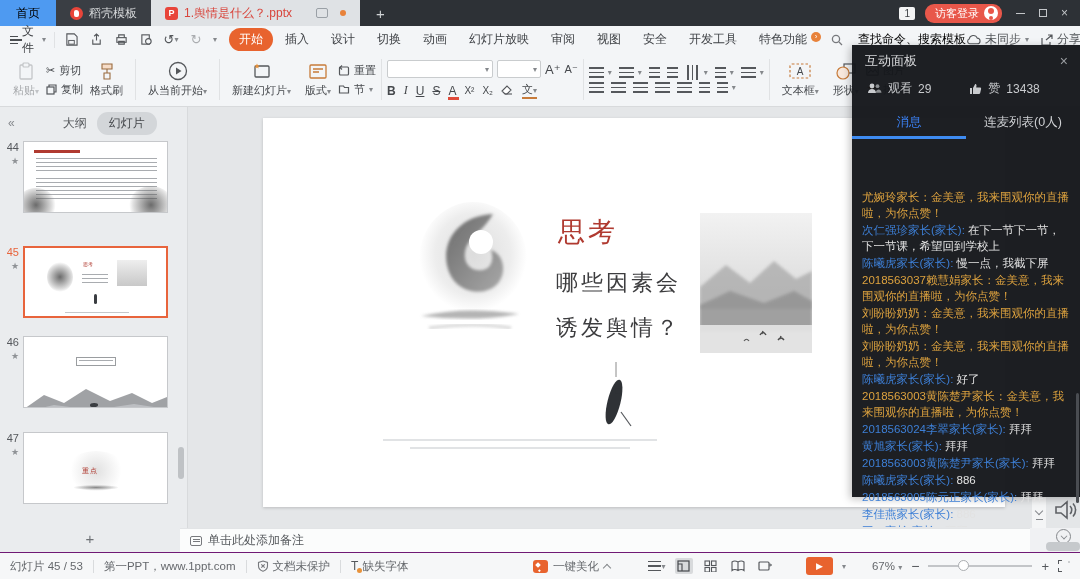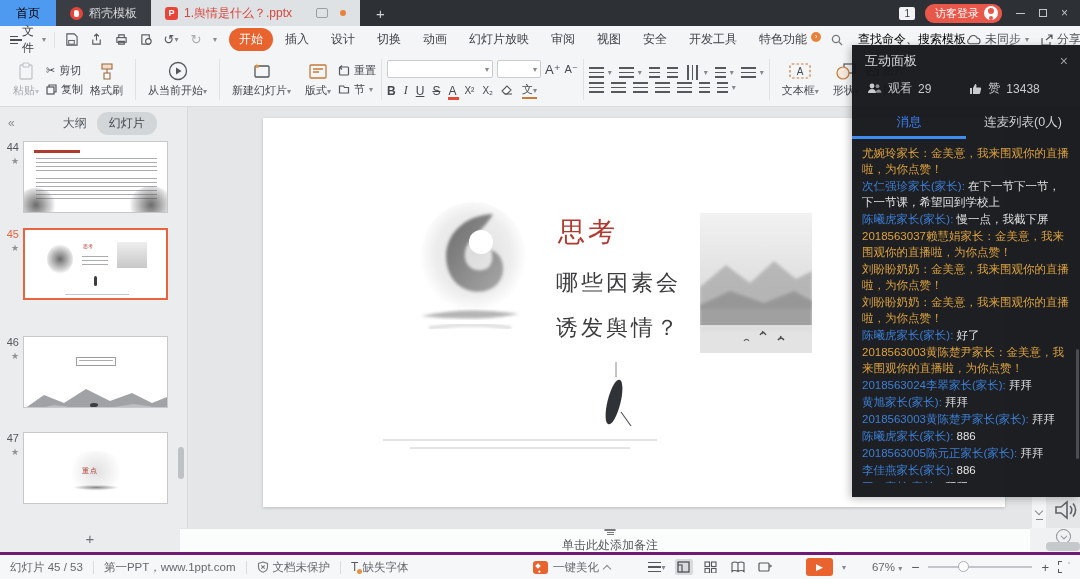--- a/index.html
+++ b/index.html
@@ -89,31 +89,31 @@
   .s-title { position:absolute; left:295px; top:96px; font-size:27px; color:#b03a30; font-family:"Liberation Serif","DejaVu Serif",serif; letter-spacing:3px; }
   .s-q { position:absolute; left:293px; font-size:22px; color:#3d3d3f; font-family:"Liberation Serif","DejaVu Serif",serif; letter-spacing:3px; }
   .cap { position:absolute; height:2px; background:#c9ccd0; opacity:.55; }
   .v-scroll { position:absolute; left:844px; top:390px; width:14px; height:31px; background:#f4f5f6; display:flex; align-items:center; justify-content:center; }
   .chev { width:6px; height:6px; border-right:1.5px solid #85888c; border-bottom:1.5px solid #85888c; transform:rotate(45deg); margin-top:-3px; }
   .chev-line { position:absolute; left:4px; bottom:8px; width:7px; height:1.5px; background:#85888c; }
 
   
   .bottomrow { position:absolute; left:0; top:528px; width:1080px; height:24px; }
   .sb-foot { position:absolute; left:0; top:0; width:180px; height:24px; background:#eaecee; color:#6e7175; font-size:15px; text-align:center; line-height:22px; }
-  .notesbar { position:absolute; left:180px; top:0; width:850px; height:24px; background:#fbfcfc; border-top:1px solid #e2e4e6; display:flex; align-items:center; gap:6px; padding-left:10px; font-size:12px; color:#55585c;flex-direction:column; }
+  .notesbar { position:absolute; left:180px; top:0; width:850px; height:24px; background:#fbfcfc; border-top:1px solid #e2e4e6; display:flex; align-items:center; gap:6px; padding-left:10px; font-size:12px; color:#55585c; }
   .note-ico { width:12px; height:10px; border:1px solid #77797d; border-radius:2px; position:relative; }
   .note-ico:after { content:""; position:absolute; left:2px; top:2px; width:7px; height:1px; background:#77797d; box-shadow:0 2px 0 #77797d; }
   .corner { position:absolute; left:1030px; top:0; width:50px; height:24px; background:#f0f1f3; }
   .hthumb { position:absolute; right:0; top:14px; width:34px; height:9px; border-radius:4px; background:#c6c9cc; }
   .circ-ico { position:absolute; left:26px; top:1px; width:15px; height:15px; border:1px solid #85888c; border-radius:50%; display:flex; align-items:center; justify-content:center; }
   .circ-ico .chev { margin-top:-2px; transform:rotate(45deg) scale(.8); }
   .spk { position:absolute; left:1052px; top:498px; width:26px; height:24px; }
 
   
-  .statusbar { position:absolute; left:0; top:552px; width:1080px; height:27px; background:#f6f7f8; border-top:3px solid #701a75; display:flex; align-items:center; font-size:11.5px; color:#65686c; padding:0 10px; }
+  .statusbar { position:absolute; left:0; top:552px; width:1080px; height:27px; background:#f6f7f8; border-top:1px solid #701a75; display:flex; align-items:center; font-size:11.5px; color:#65686c; padding:0 10px; }
   .st-sep { width:1px; height:13px; background:#d9dbdd; margin:0 10px; }
   .st-right { margin-left:auto; display:flex; align-items:center; gap:9px; }
   .beauty-ico { width:15px; height:13px; background:#e8632e; border-radius:3px; position:relative; }
   .beauty-ico:after { content:""; position:absolute; left:3px; top:3px; width:4px; height:4px; background:#fff; transform:rotate(45deg); box-shadow:5px 3px 0 -1px #fff; }
   .vico { width:18px; height:16px; display:flex; align-items:center; justify-content:center; color:#55585c; }
   .vico.sel { background:#d8dadc; border-radius:2px; }
   .playbtn { width:27px; height:18px; background:#e8632e; border-radius:3px; color:#fff; font-size:9px; display:flex; align-items:center; justify-content:center; }
   .slider { display:flex; align-items:center; gap:0; }
   .sl-track { width:104px; height:2px; background:#c3c5c8; position:relative; }
   .sl-thumb { position:absolute; left:30px; top:-5px; width:11px; height:11px; border-radius:50%; background:#fff; border:1px solid #aaadb0; }
@@ -125,21 +125,21 @@
   
   .panel { position:absolute; left:852px; top:45px; width:228px; height:452px; background:rgba(20,22,26,.96); z-index:60; color:#d8d9db; box-shadow:-2px 2px 8px rgba(0,0,0,.25); }
   .pn-head { display:flex; align-items:center; justify-content:space-between; padding:7px 12px 4px 13px; font-size:13px; }
   .pn-close { color:#9a9da1; font-size:14px; }
   .pn-stats { display:flex; align-items:center; gap:38px; padding:6px 0 6px 15px; font-size:12px; color:#c9cbce; }
   .pn-stat { display:flex; align-items:center; gap:6px; }
   .pn-tabs { display:flex; margin-top:4px; font-size:12.5px; }
   .pn-tab { flex:1; text-align:center; padding:7px 0 8px; color:#cfd1d4; position:relative; }
   .pn-tab.active { color:#3b82f6; }
   .pn-tab.active:after { content:""; position:absolute; left:0; right:0; bottom:0; height:3px; background:#3f8cf2; }
-  .pn-msgs { padding:6px 10px 0 10px; font-size:11.5px; line-height:16px; height:344px; overflow:hidden; position:relative; }
+  .pn-msgs { padding:6px 10px 0 10px; font-size:11.5px; line-height:16px; height:344px; overflow:hidden; position:relative;margin-top:44px; }
   .msg { margin-bottom:1px; word-break:break-all; }
   .msg-name { color:#3d7fd6; }
   .msg-text { color:#e2e2e2; }
   .m-system .msg-text { color:#dda23e; }
   .pn-scroll { position:absolute; right:1px; top:210px; width:3px; height:110px; background:#4a4d52; border-radius:2px; }
 
   svg { display:block; }
 </style>
 </head>
 <body>
@@ -458,21 +458,21 @@
         </div>
       <div class="thumb">
         <div class="redline" style="position:absolute;left:10px;top:8px"></div>
         <div class="plines" style="position:absolute;left:12px;top:16px;width:121px;height:16px"></div>
         <div class="plines" style="position:absolute;left:12px;top:36px;width:121px;height:24px"></div>
         <div class="inkdot" style="left:-8px;bottom:-10px;width:40px;height:34px"></div>
         <div class="inkdot" style="right:-6px;bottom:-12px;width:44px;height:38px"></div>
       </div>
     </div>
 
-    <div class="thumbrow" style="top:121px">
+    <div class="thumbrow" style="top:139px">
       <div class="tnum">
           <b class="sel-num">45</b>
           <span class="tstar">★</span>
         </div>
       <div class="thumb sel">
         <div class="inkdot" style="left:22px;top:14px;width:26px;height:30px"></div>
         <div style="position:absolute;left:58px;top:13px" class="t45-label">思考</div>
         <div class="plines" style="position:absolute;left:57px;top:26px;width:26px;height:10px"></div>
         <div style="position:absolute;left:92px;top:12px;width:30px;height:26px;background:linear-gradient(#eee,#c8c8c8)"></div>
         <div style="position:absolute;left:69px;top:46px;width:3px;height:10px;background:#3a3d41;border-radius:2px"></div>

